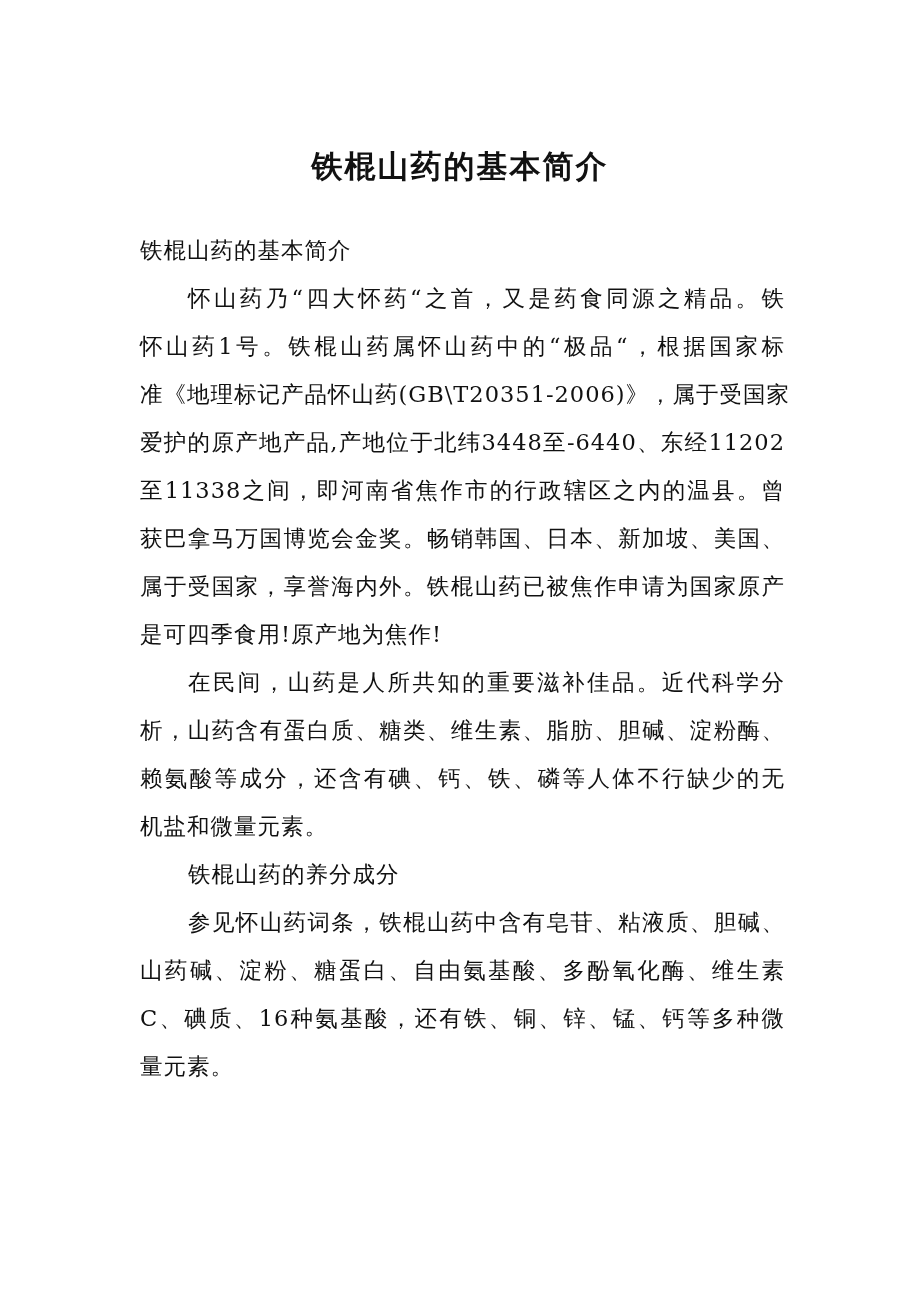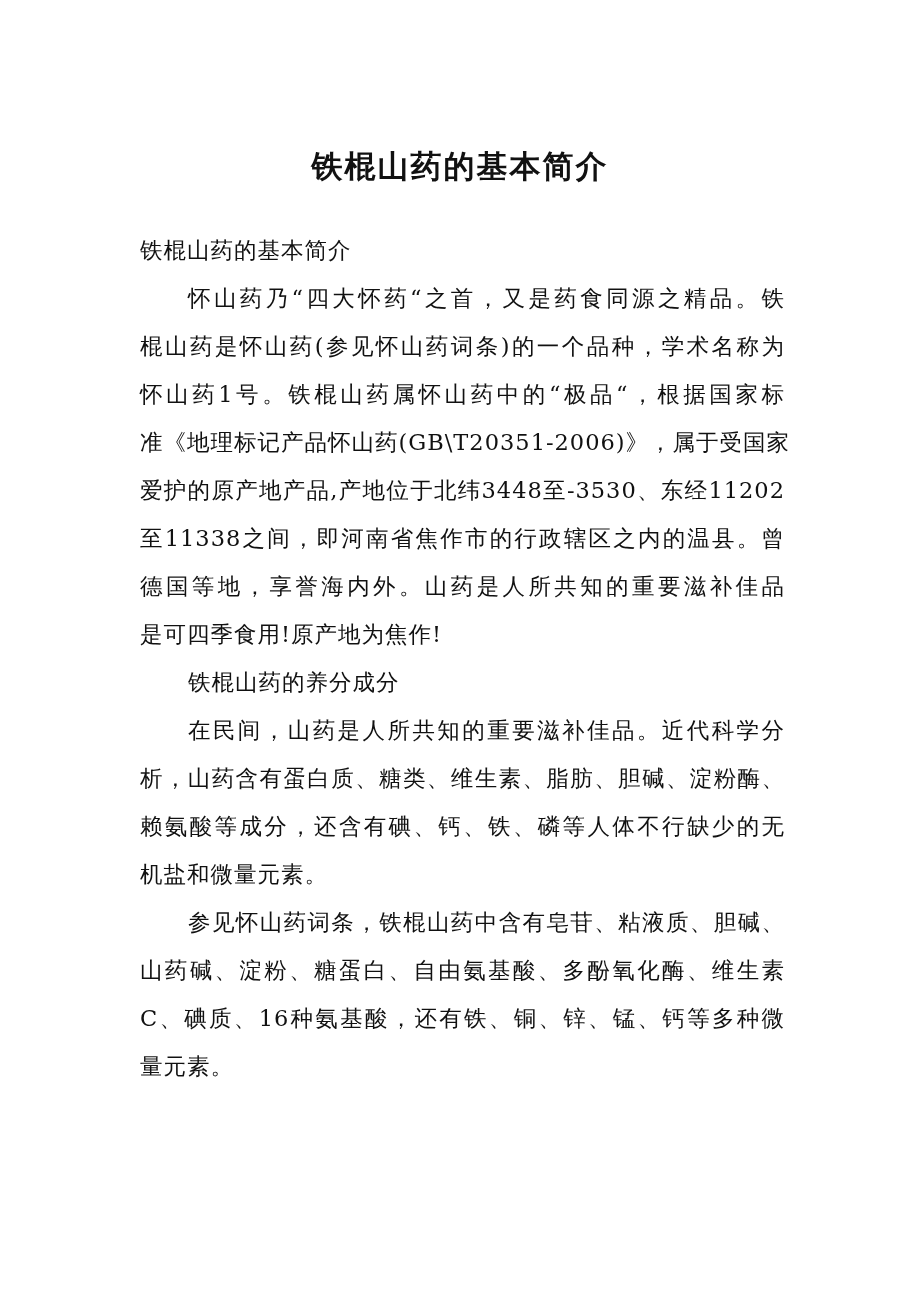--- a/index.html
+++ b/index.html
@@ -19,38 +19,38 @@
 <body>
 
 <div class="page">
   <div class="title">铁棍山药的基本简介</div>
 
   <div class="body">
     <div class="line last">铁棍山药的基本简介</div>
 
     <div>
       <div class="line indent">怀山药乃“四大怀药“之首，又是药食同源之精品。铁</div>
-      <div class="line">棍山药是怀山药(参见怀山药词条)的一个品种，学术名称为</div>
       <div class="line">怀山药1号。铁棍山药属怀山药中的“极品“，根据国家标</div>
       <div class="line">准《地理标记产品怀山药(GB\T20351-2006)》，属于受国家</div>
-      <div class="line">爱护的原产地产品,产地位于北纬3448至-3530、东经11202</div>
+      <div class="line">爱护的原产地产品,产地位于北纬3448至-6440、东经11202</div>
       <div class="line">至11338之间，即河南省焦作市的行政辖区之内的温县。曾</div>
-      <div class="line">德国等地，享誉海内外。山药是人所共知的重要滋补佳品</div>
+      <div class="line">获巴拿马万国博览会金奖。畅销韩国、日本、新加坡、美国、</div>
+      <div class="line">属于受国家，享誉海内外。铁棍山药已被焦作申请为国家原产</div>
       <div class="line last">是可四季食用!原产地为焦作!</div>
-    </div>
-
-    <div>
-      <div class="line indent last">铁棍山药的养分成分</div>
     </div>
 
     <div>
       <div class="line indent">在民间，山药是人所共知的重要滋补佳品。近代科学分</div>
       <div class="line">析，山药含有蛋白质、糖类、维生素、脂肪、胆碱、淀粉酶、</div>
       <div class="line">赖氨酸等成分，还含有碘、钙、铁、磷等人体不行缺少的无</div>
       <div class="line last">机盐和微量元素。</div>
+    </div>
+
+    <div>
+      <div class="line indent last">铁棍山药的养分成分</div>
     </div>
 
     <div>
       <div class="line indent">参见怀山药词条，铁棍山药中含有皂苷、粘液质、胆碱、</div>
       <div class="line">山药碱、淀粉、糖蛋白、自由氨基酸、多酚氧化酶、维生素</div>
       <div class="line">C、碘质、16种氨基酸，还有铁、铜、锌、锰、钙等多种微</div>
       <div class="line last">量元素。</div>
     </div>
   </div>
 </div>

